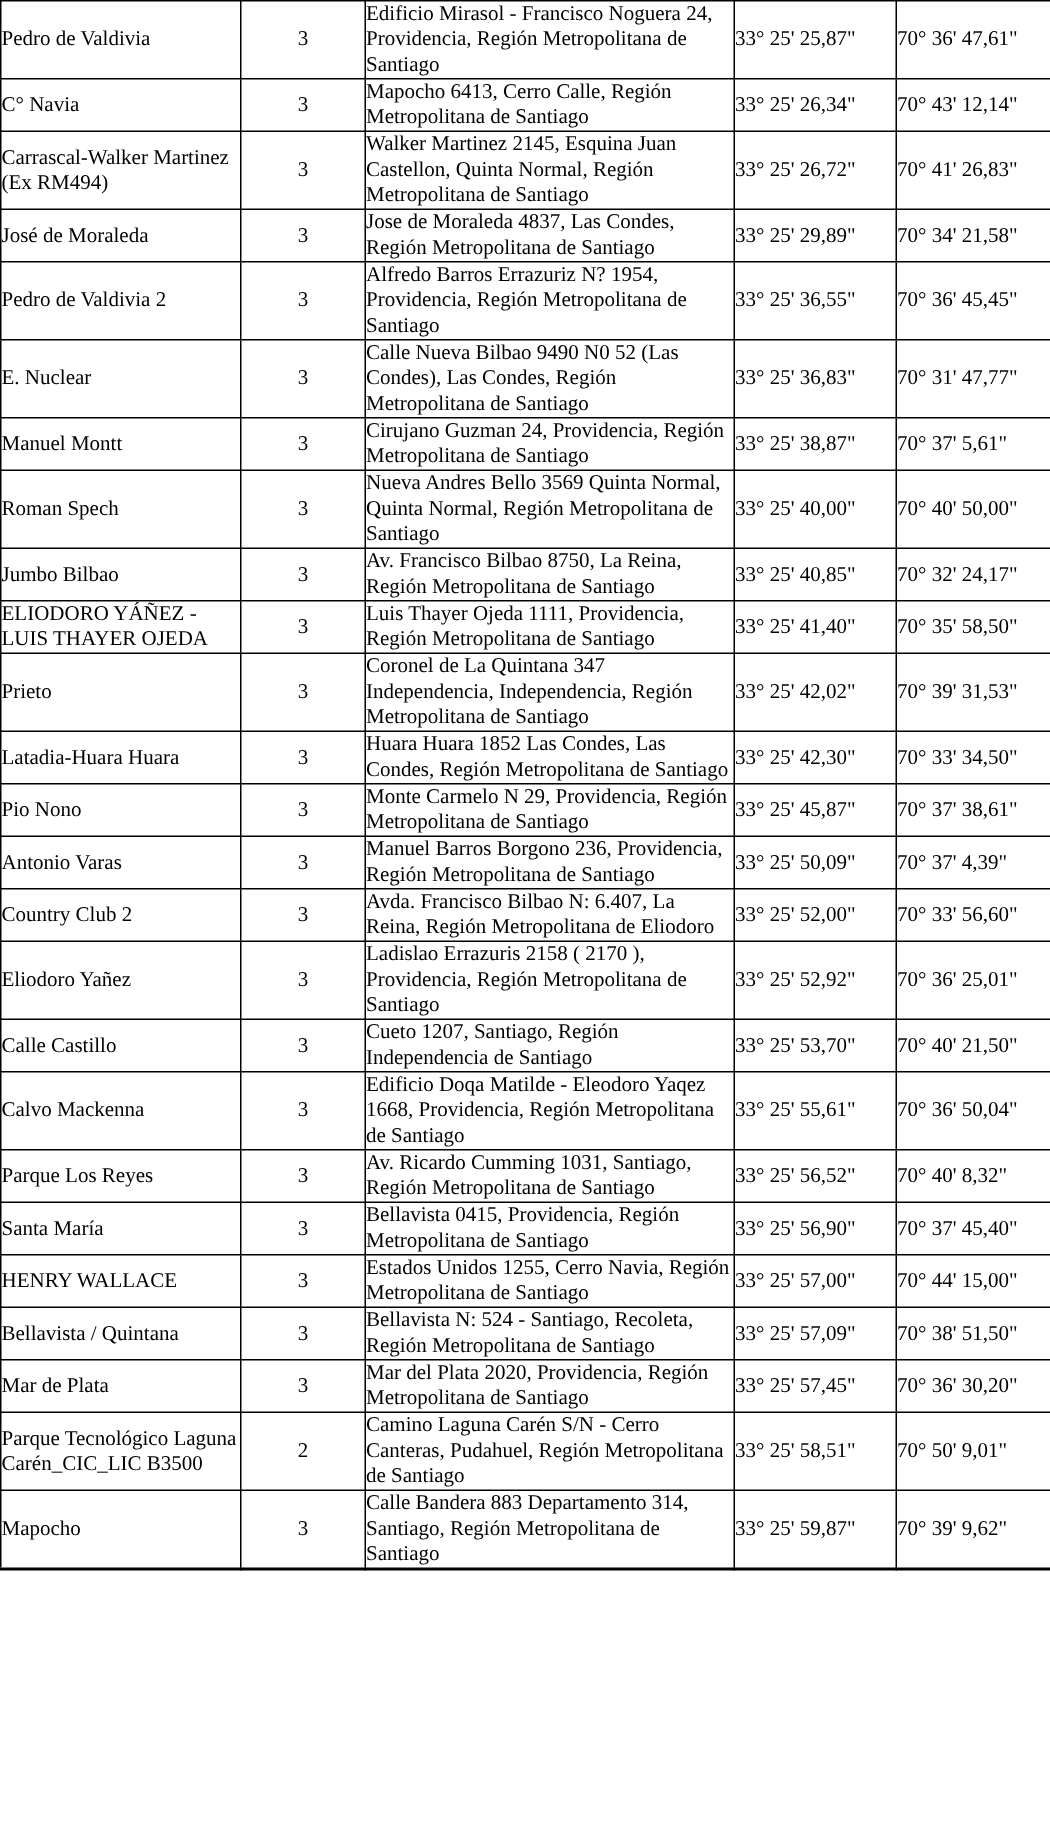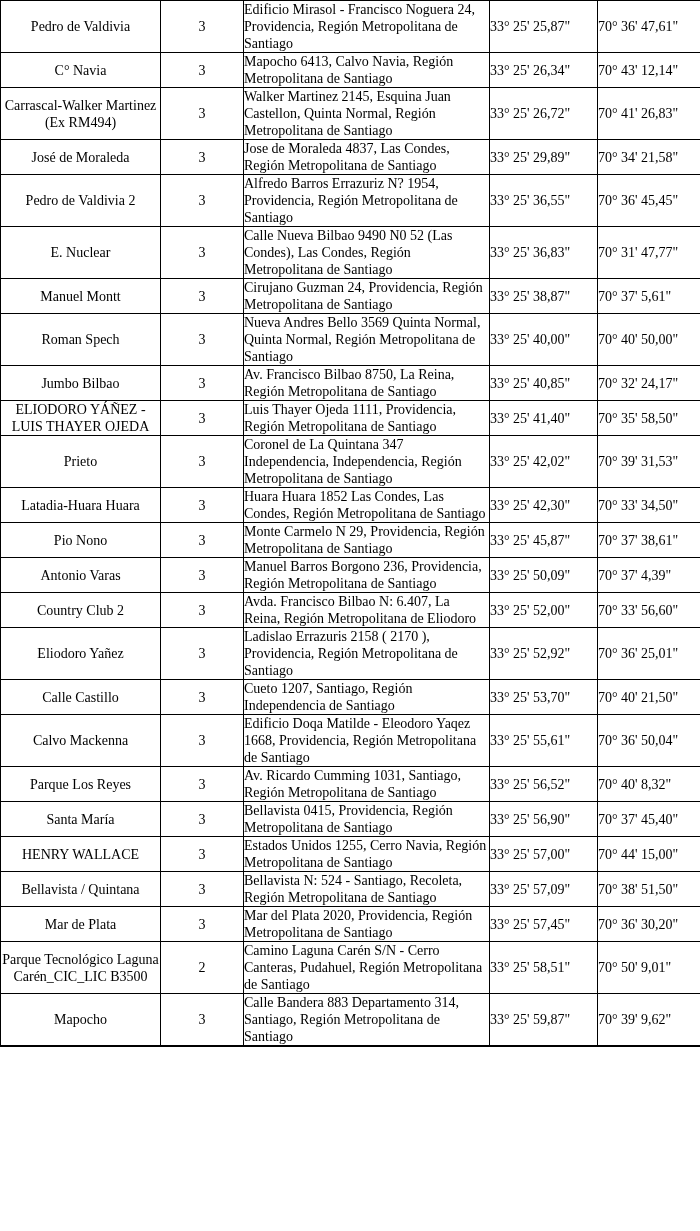--- a/index.html
+++ b/index.html
@@ -26,21 +26,21 @@
     vertical-align: middle;
     font-size: 14px;
     line-height: 17px;
     padding: 0;
     overflow: hidden;
     word-wrap: break-word;
   }
   td.col-name {
     padding-left: 4px;
     padding-right: 2px;
-    text-align: center;
+    text-align: left;
   }
   td.col-count {
     text-align: center;
   }
   td.col-address {
     padding-left: 4px;
     padding-right: 2px;
     text-align: left;
   }
   td.col-latitude,
@@ -66,21 +66,21 @@
       <tr>
         <td class="col-name">Pedro de Valdivia</td>
         <td class="col-count">3</td>
         <td class="col-address">Edificio Mirasol - Francisco Noguera 24, Providencia, Región Metropolitana de Santiago</td>
         <td class="col-latitude">33° 25' 25,87"</td>
         <td class="col-longitude">70° 36' 47,61"</td>
       </tr>
       <tr>
         <td class="col-name">C° Navia</td>
         <td class="col-count">3</td>
-        <td class="col-address">Mapocho 6413, Calvo Navia, Región Metropolitana de Santiago</td>
+        <td class="col-address">Mapocho 6413, Cerro Calle, Región Metropolitana de Santiago</td>
         <td class="col-latitude">33° 25' 26,34"</td>
         <td class="col-longitude">70° 43' 12,14"</td>
       </tr>
       <tr>
         <td class="col-name">Carrascal-Walker Martinez (Ex RM494)</td>
         <td class="col-count">3</td>
         <td class="col-address">Walker Martinez 2145, Esquina Juan Castellon, Quinta Normal, Región Metropolitana de Santiago</td>
         <td class="col-latitude">33° 25' 26,72"</td>
         <td class="col-longitude">70° 41' 26,83"</td>
       </tr>

